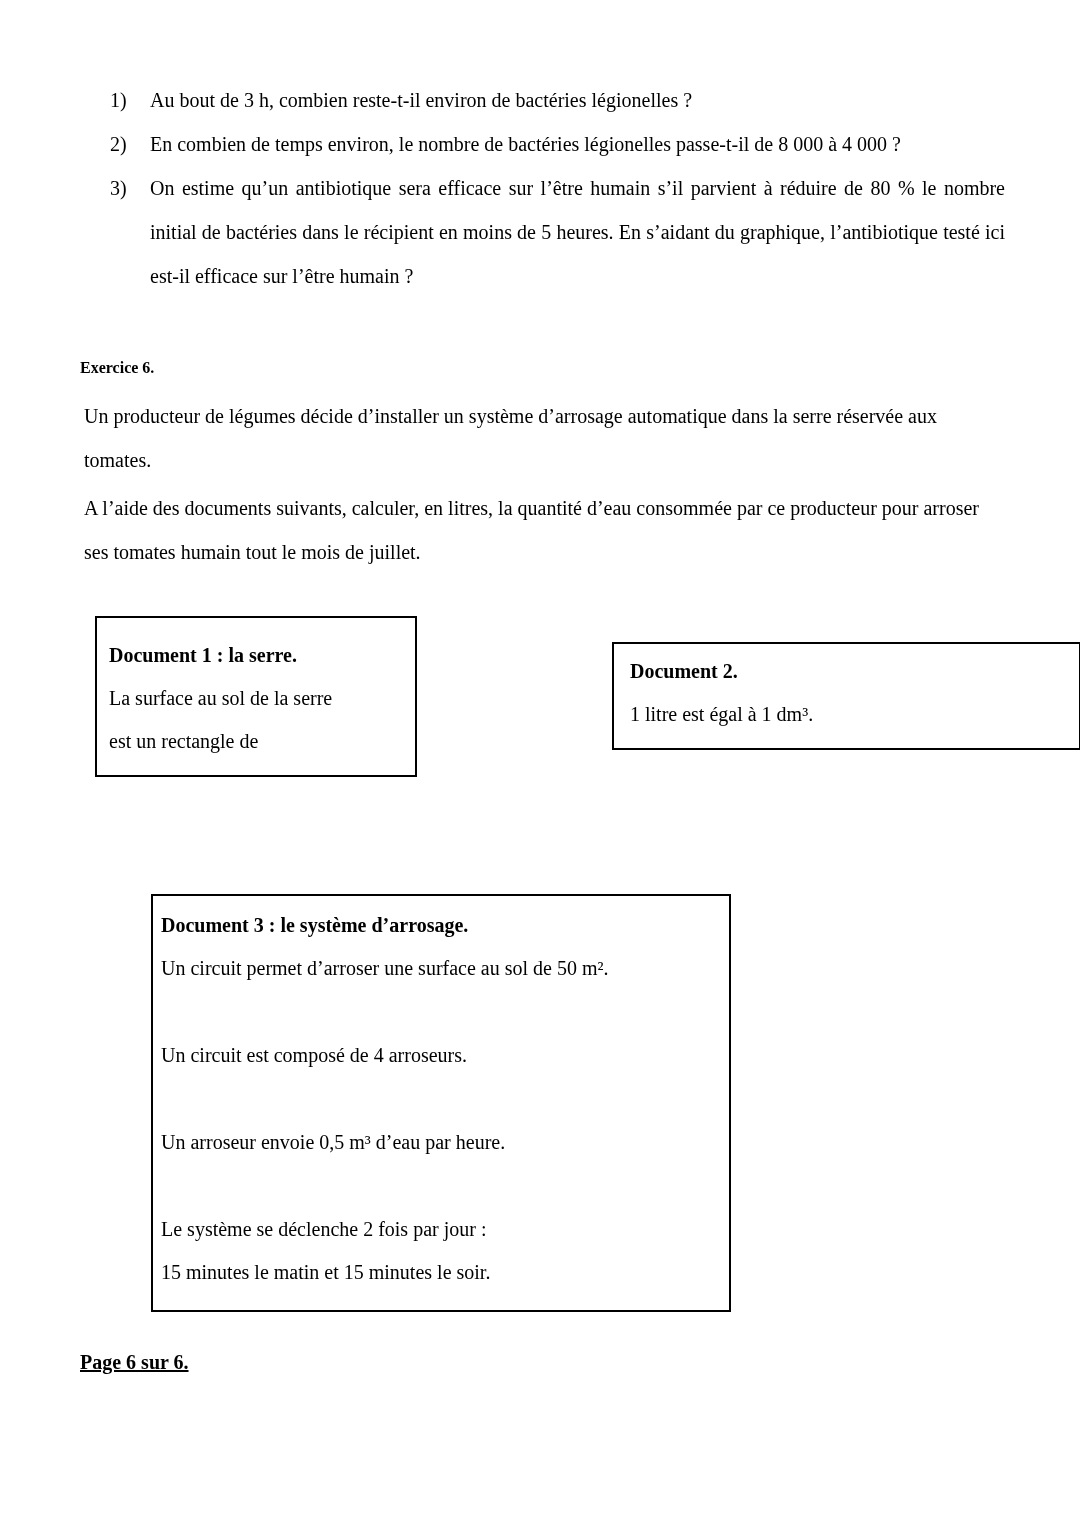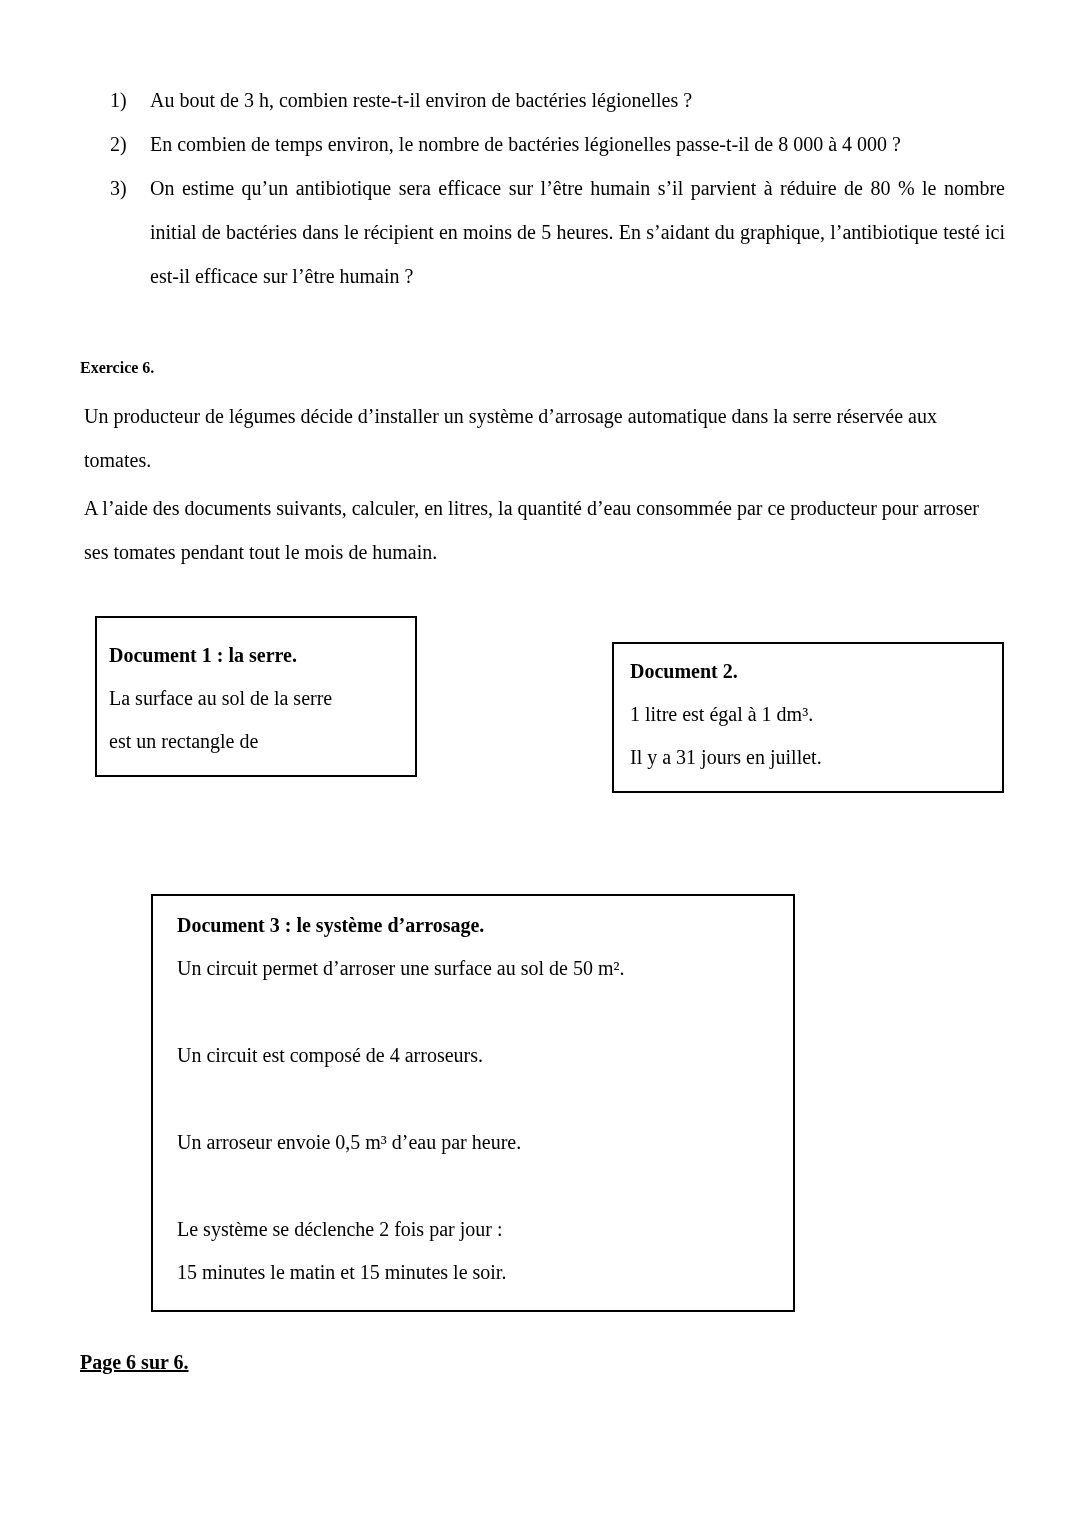--- a/index.html
+++ b/index.html
@@ -67,28 +67,28 @@
     position: absolute;
     left: 15px;
     top: 0;
     width: 322px;
     padding: 16px 12px 12px 12px;
   }
   .doc2 {
     position: absolute;
     left: 532px;
     top: 26px;
-    width: 392px;
+    width: 469px;
     padding: 6px 16px 12px 16px;
   }
   .doc3 {
     margin-left: 71px;
     margin-top: 28px;
-    width: 644px;
-    padding: 8px 20px 16px 24px;
+    width: 580px;
+    padding: 8px 20px 16px 8px;
   }
   .doc3 p {
     margin: 0 0 44px 0;
   }
   .doc3 p.no-gap {
     margin-bottom: 0;
   }
   .footer {
     font-weight: bold;
     margin: 28px 20px 0 0;
@@ -111,33 +111,32 @@
     </div>
     <div class="q-item">
       <span class="q-num">3)</span>
       <span class="q-text justify">On estime qu’un antibiotique sera efficace sur l’être humain s’il parvient à réduire de 80 % le nombre initial de bactéries dans le récipient en moins de 5 heures. En s’aidant du graphique, l’antibiotique testé ici est-il efficace sur l’être humain ?</span>
     </div>
   </div>
 
   <div class="exercise">
     <h2 class="exercise-title">Exercice 6.</h2>
     <p>Un producteur de légumes décide d’installer un système d’arrosage automatique dans la serre réservée aux tomates.</p>
-    <p>A l’aide des documents suivants, calculer, en litres, la quantité d’eau consommée par ce producteur pour arroser ses tomates pendant tout le mois de humain.</p>
+    <p>A l’aide des documents suivants, calculer, en litres, la quantité d’eau consommée par ce producteur pour arroser ses tomates humain tout le mois de juillet.</p>
   </div>
 
   <div class="docs-row">
     <div class="doc-box doc1">
       <div class="doc-title">Document 1 : la serre.</div>
       <div>La surface au sol de la serre</div>
       <div>est un rectangle de</div>
     </div>
     <div class="doc-box doc2">
       <div class="doc-title">Document 2.</div>
       <div>1 litre est égal à 1 dm³.</div>
-      <div>Il y a 31 jours en juillet.</div>
     </div>
   </div>
 
   <div class="doc-box doc3">
     <div class="doc-title">Document 3 : le système d’arrosage.</div>
     <p>Un circuit permet d’arroser une surface au sol de 50 m².</p>
     <p>Un circuit est composé de 4 arroseurs.</p>
     <p>Un arroseur envoie 0,5 m³ d’eau par heure.</p>
     <p class="no-gap">Le système se déclenche 2 fois par jour :</p>
     <p class="no-gap">15 minutes le matin et 15 minutes le soir.</p>

